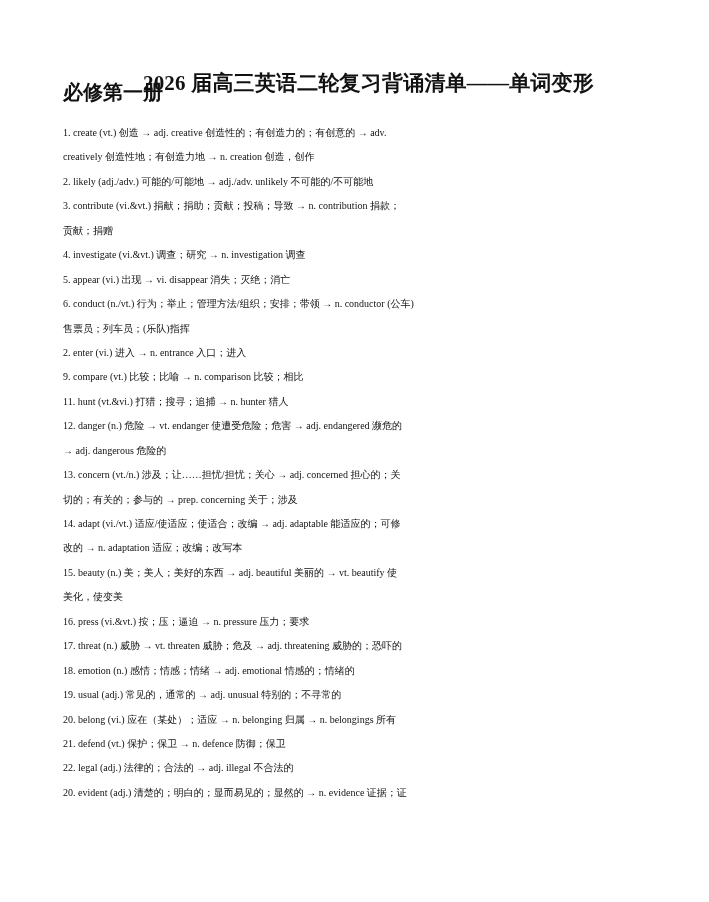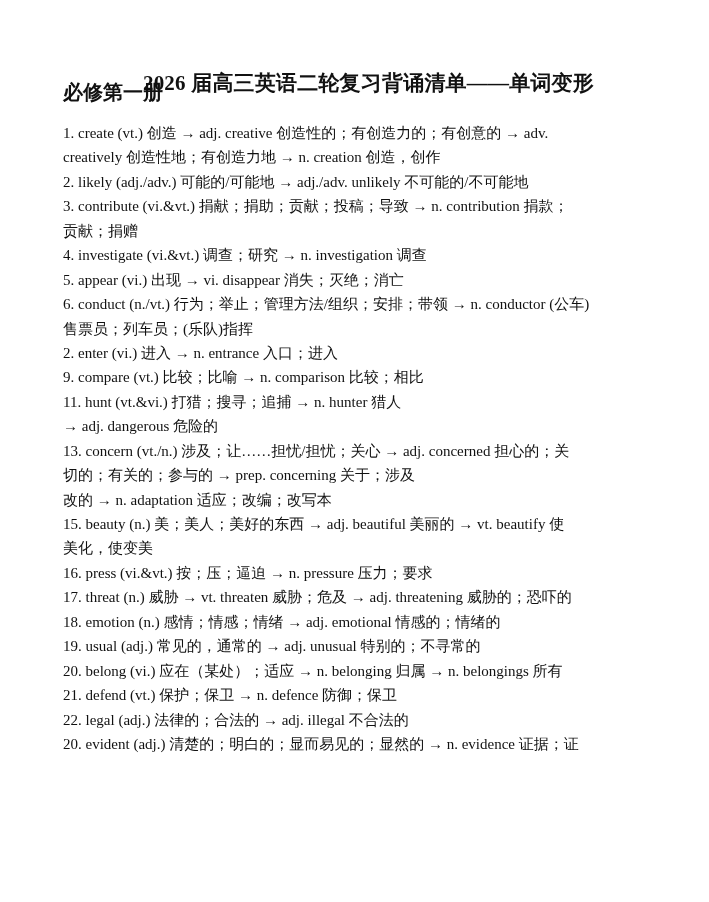--- a/index.html
+++ b/index.html
@@ -47,21 +47,21 @@
   }
   .content {
     position: absolute;
     left: 63px;
     top: 121px;
     width: 600px;
   }
   .line {
     height: 24.45px;
     line-height: 24.45px;
-    font-size: 15px;
+    font-size: 10px;
     white-space: nowrap;
     letter-spacing: 0px;
   }
 </style>
 </head>
 <body>
 
 <div class="page">
   <div class="title">2026 届高三英语二轮复习背诵清单——单词变形</div>
   <div class="section">必修第一册</div>
@@ -71,23 +71,25 @@
     <div class="line">2. likely (adj./adv.)  可能的/可能地  → adj./adv. unlikely  不可能的/不可能地</div>
     <div class="line">3. contribute (vi.&amp;vt.)  捐献；捐助；贡献；投稿；导致  → n. contribution  捐款；</div>
     <div class="line">贡献；捐赠</div>
     <div class="line">4. investigate (vi.&amp;vt.)  调查；研究  → n. investigation  调查</div>
     <div class="line">5. appear (vi.)  出现  → vi. disappear  消失；灭绝；消亡</div>
     <div class="line">6. conduct (n./vt.)  行为；举止；管理方法/组织；安排；带领  → n. conductor (公车)</div>
     <div class="line">售票员；列车员；(乐队)指挥</div>
     <div class="line">2. enter (vi.)  进入  → n. entrance  入口；进入</div>
     <div class="line">9. compare (vt.)  比较；比喻  → n. comparison  比较；相比</div>
     <div class="line">11. hunt (vt.&amp;vi.)  打猎；搜寻；追捕  → n. hunter  猎人</div>
+    <div class="line">12. danger (n.)  危险  → vt. endanger  使遭受危险；危害  → adj. endangered  濒危的</div>
     <div class="line">→ adj. dangerous  危险的</div>
     <div class="line">13. concern (vt./n.)  涉及；让……担忧/担忧；关心  → adj. concerned  担心的；关</div>
     <div class="line">切的；有关的；参与的  → prep. concerning  关于；涉及</div>
+    <div class="line">14. adapt (vi./vt.)  适应/使适应；使适合；改编  → adj. adaptable  能适应的；可修</div>
     <div class="line">改的  → n. adaptation  适应；改编；改写本</div>
     <div class="line">15. beauty (n.)  美；美人；美好的东西  → adj. beautiful  美丽的  → vt. beautify  使</div>
     <div class="line">美化，使变美</div>
     <div class="line">16. press (vi.&amp;vt.)  按；压；逼迫  → n. pressure  压力；要求</div>
     <div class="line">17. threat (n.)  威胁  → vt. threaten  威胁；危及  → adj. threatening  威胁的；恐吓的</div>
     <div class="line">18. emotion (n.)  感情；情感；情绪  → adj. emotional  情感的；情绪的</div>
     <div class="line">19. usual (adj.)  常见的，通常的  → adj. unusual  特别的；不寻常的</div>
     <div class="line">20. belong (vi.)  应在（某处）；适应  → n. belonging  归属  → n. belongings  所有</div>
     <div class="line">21. defend (vt.)  保护；保卫  → n. defence  防御；保卫</div>
     <div class="line">22. legal (adj.)  法律的；合法的  → adj. illegal  不合法的</div>

